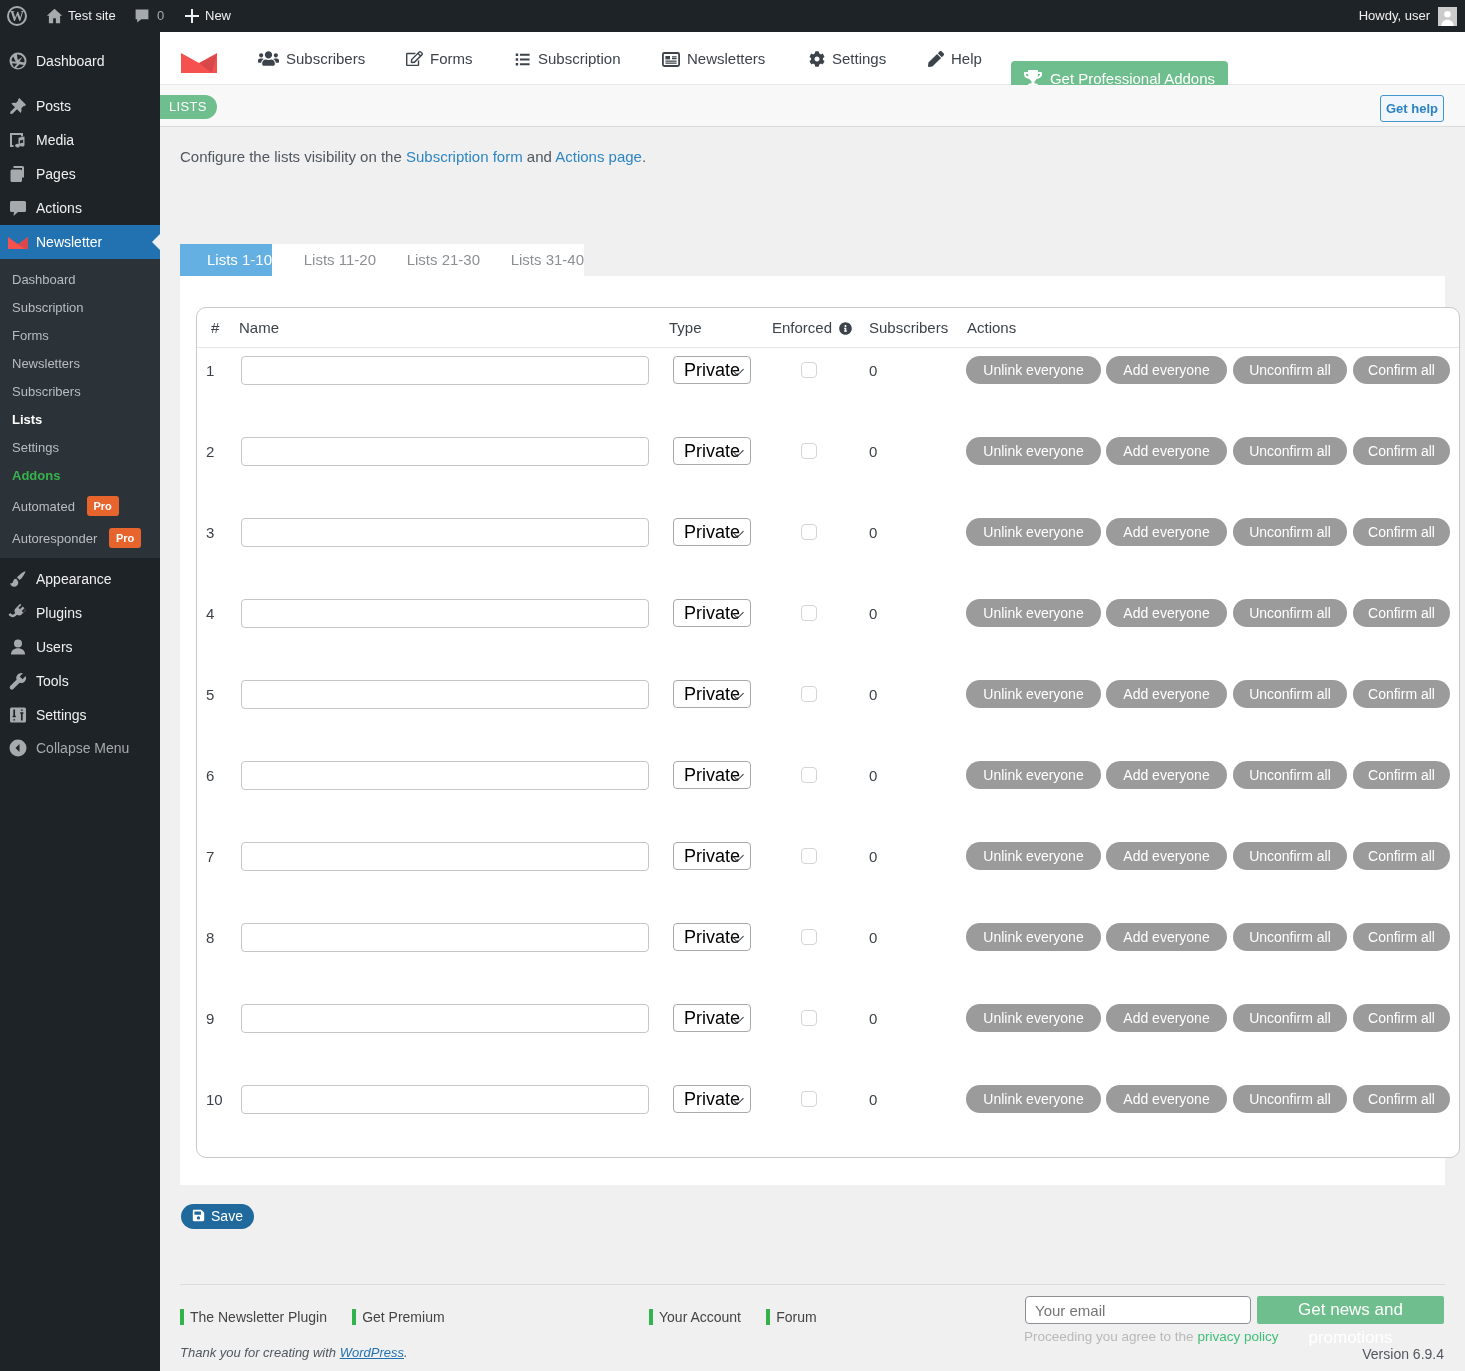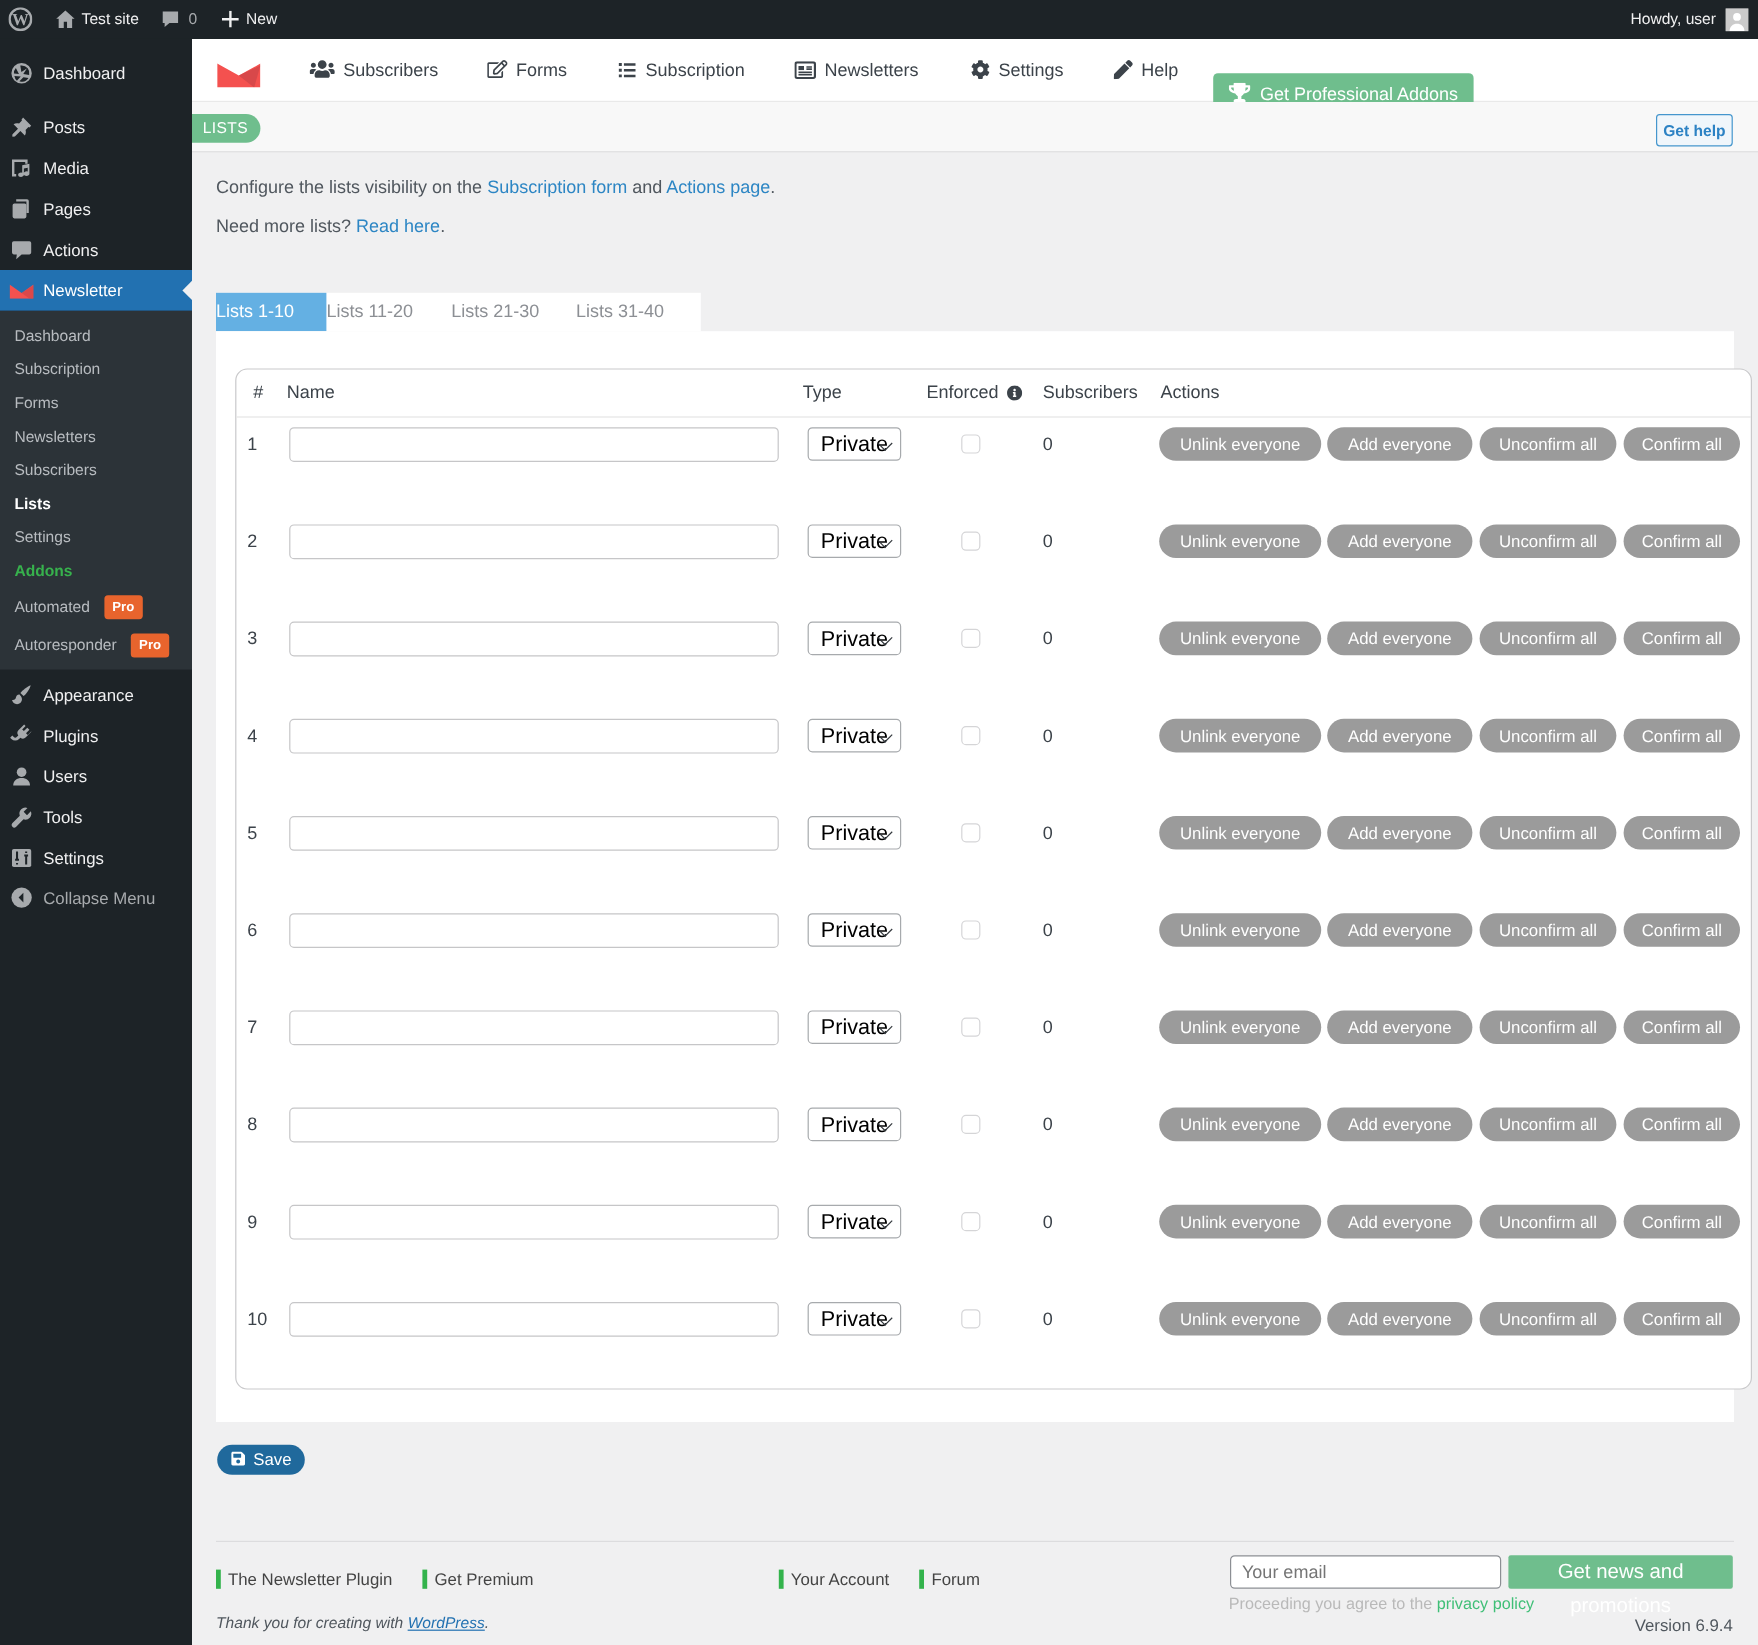--- a/index.html
+++ b/index.html
@@ -36,21 +36,21 @@
 #listsbadge { position:absolute; left:0; top:10px; height:24px; line-height:24px; padding:0 10px 0 9px; background:#6fbe8d; color:#fff; font-size:13px; border-radius:0 12px 12px 0; letter-spacing:.3px; }
 #gethelp { position:absolute; right:21px; top:10px; width:64px; height:27px; background:#f0f6fb; border:1px solid #4596cd; border-radius:3px; color:#2c82c4; font-weight:bold; font-size:13px; text-align:center; line-height:25px; }
 
 #content { position:relative; }
 #content p.intro { margin:0; padding:0 0 0 20px; color:#50575e; }
 #content #p1 { padding-top:14px; }
 .intro { line-height:32px; }
 a.blu { color:#2d86c4; text-decoration:none; }
 
 #tabs { position:absolute; left:20px; top:117px; width:404px; height:32px; background:#fff; white-space:nowrap; }
-.tab { display:inline-block; height:32px; line-height:32px; width:104px; text-align:left; font-size:15px; color:#8c8f94; }
+.tab { display:inline-block; height:32px; line-height:32px; width:104px; text-align:right; font-size:15px; color:#8c8f94; }
 .tab:first-child { width:92px; }
 .tab.on { background:#64b0e3; color:#fff; }
 #panel { position:absolute; left:20px; top:149px; width:1265px; height:909px; background:#fff; }
 #card { position:absolute; left:16px; top:31px; width:1264px; height:851px; background:#fff; border:1px solid #c9c9cb; border-radius:10px; }
 #thead { position:absolute; left:0; top:0; width:100%; height:40px; border-bottom:1px solid #e5e5e5; }
 #thead span { position:absolute; top:0; line-height:40px; font-size:15px; color:#3c434a; }
 .trow { position:absolute; left:0; width:100%; height:81px; }
 .trow .num { position:absolute; left:9px; top:7px; line-height:29px; font-size:15px; color:#3c434a; }
 .trow input.nm { position:absolute; left:44px; top:7px; width:408px; height:29px; border:1px solid #c6c6c8; border-radius:4px; background:#fff; }
 .trow .sel { position:absolute; left:476px; top:7px; width:78px; height:28px; border:1px solid #a7aaad; border-radius:4px; background:#fff; font-size:18px; color:#000000; line-height:26px; padding-left:10px; }
@@ -225,21 +225,20 @@
     <span id="probtn"><svg width="18" height="16" viewBox="0 0 576 512" fill="#fff" style="vertical-align:-2px;margin-right:8px;">
           <path d="M552 64H448V24c0-13.3-10.7-24-24-24H152c-13.3 0-24 10.7-24 24v40H24C10.7 64 0 74.7 0 88v56c0 35.7 22.5 72.4 61.9 100.7 31.5 22.7 69.8 37.1 110 41.7C203.3 338.5 240 360 240 360v72h-48c-35.3 0-64 20.7-64 56v12c0 6.6 5.4 12 12 12h296c6.6 0 12-5.4 12-12v-12c0-35.3-28.7-56-64-56h-48v-72s36.7-21.5 68.1-73.6c40.3-4.6 78.6-19 110-41.7 39.3-28.3 61.9-65 61.9-100.7V88c0-13.3-10.7-24-24-24zM99.3 192.8C74.9 175.2 64 155.6 64 144v-16h64.2c1 32.6 5.8 61.2 12.8 86.2-15.1-5.2-29.2-12.4-41.7-21.4zM512 144c0 11.6-10.9 31.2-35.3 48.8-12.5 9-26.7 16.2-41.8 21.4 7-25 11.8-53.6 12.8-86.2H512v16z"></path>
         </svg>Get Professional Addons</span>
   </div>
   <div id="listsrow">
     <span id="listsbadge">LISTS</span>
     <span id="gethelp">Get help</span>
   </div>
   <div id="content">
     <p class="intro" id="p1">Configure the lists visibility on the <a class="blu">Subscription form</a> and <a class="blu">Actions page</a>.</p>
-    <p class="intro">Need more lists? <a class="blu">Read here</a>.</p>
     <div id="tabs"><span class="tab on">Lists 1-10</span><span class="tab">Lists 11-20</span><span class="tab">Lists 21-30</span><span class="tab">Lists 31-40</span></div>
     <div id="panel">
       <div id="card">
         <div id="thead">
           <span style="left:14px;">#</span>
           <span style="left:42px;">Name</span>
           <span style="left:472px;">Type</span>
           <span style="left:575px;">Enforced <svg width="13" height="13" viewBox="0 0 512 512" fill="#3c434a" style="vertical-align:-2px;margin-left:3px;">
                 <path d="M256 8C119.043 8 8 119.083 8 256c0 136.997 111.043 248 248 248s248-111.003 248-248C504 119.083 392.957 8 256 8zm0 110c23.196 0 42 18.804 42 42s-18.804 42-42 42-42-18.804-42-42 18.804-42 42-42zm56 254c0 6.627-5.373 12-12 12h-88c-6.627 0-12-5.373-12-12v-24c0-6.627 5.373-12 12-12h12v-64h-12c-6.627 0-12-5.373-12-12v-24c0-6.627 5.373-12 12-12h64c6.627 0 12 5.373 12 12v100h12c6.627 0 12 5.373 12 12v24z"></path>
               </svg></span>

